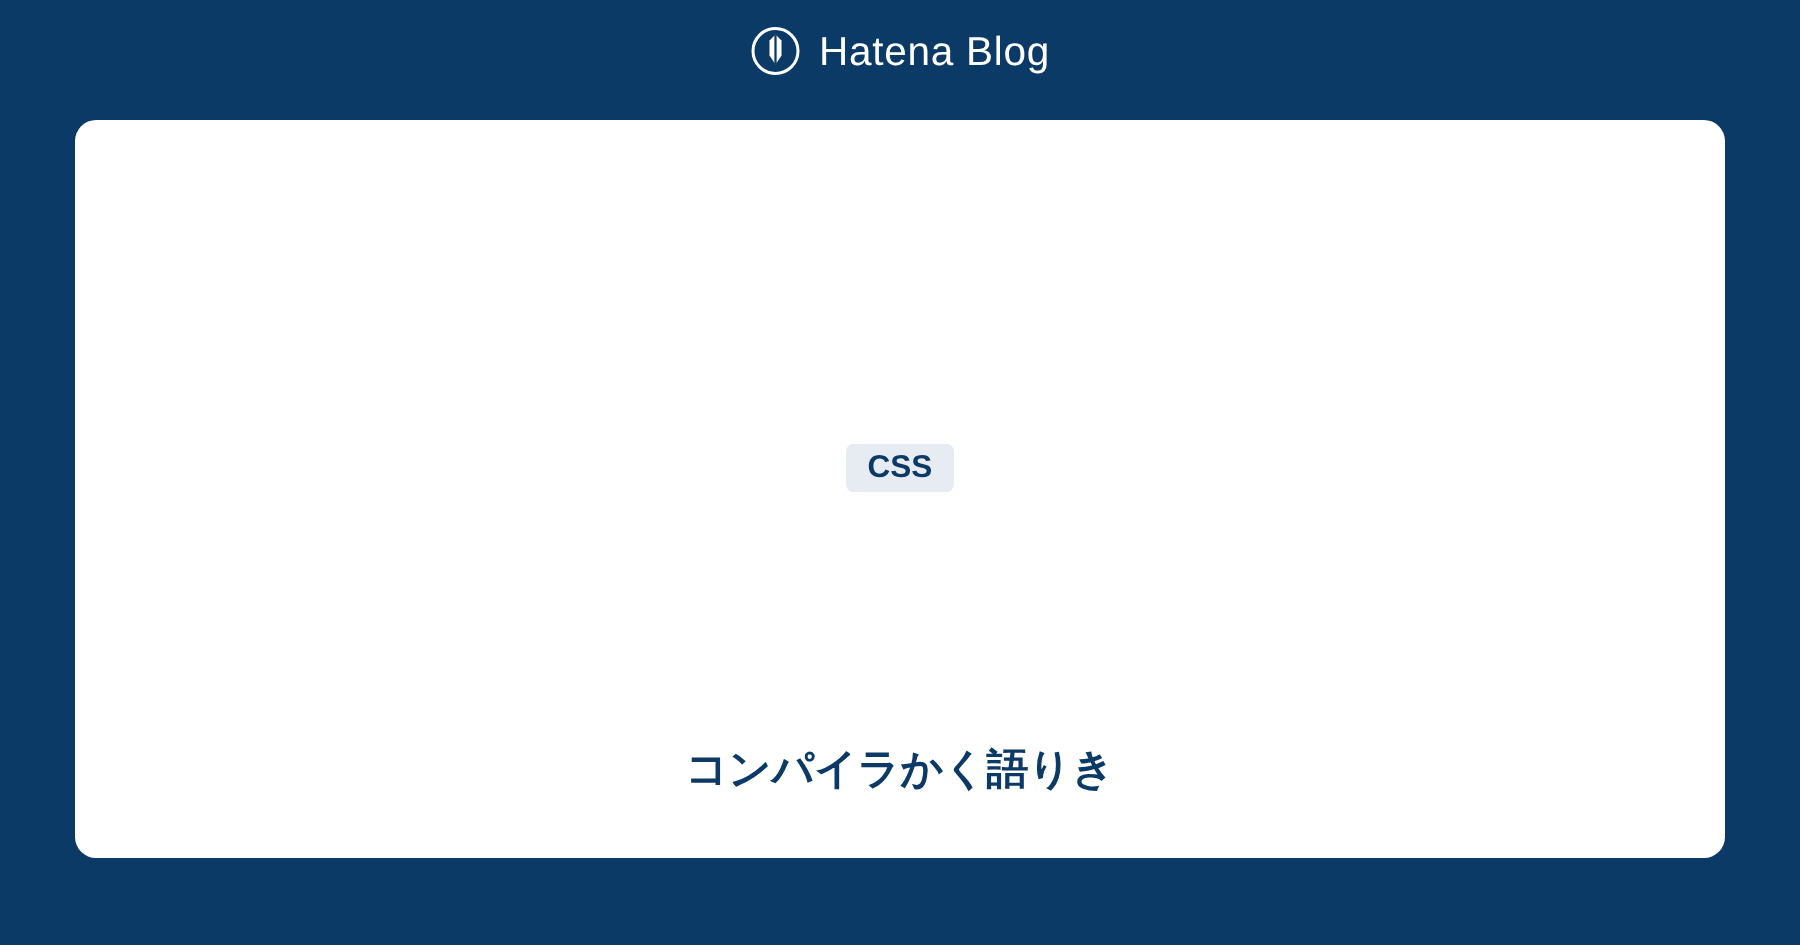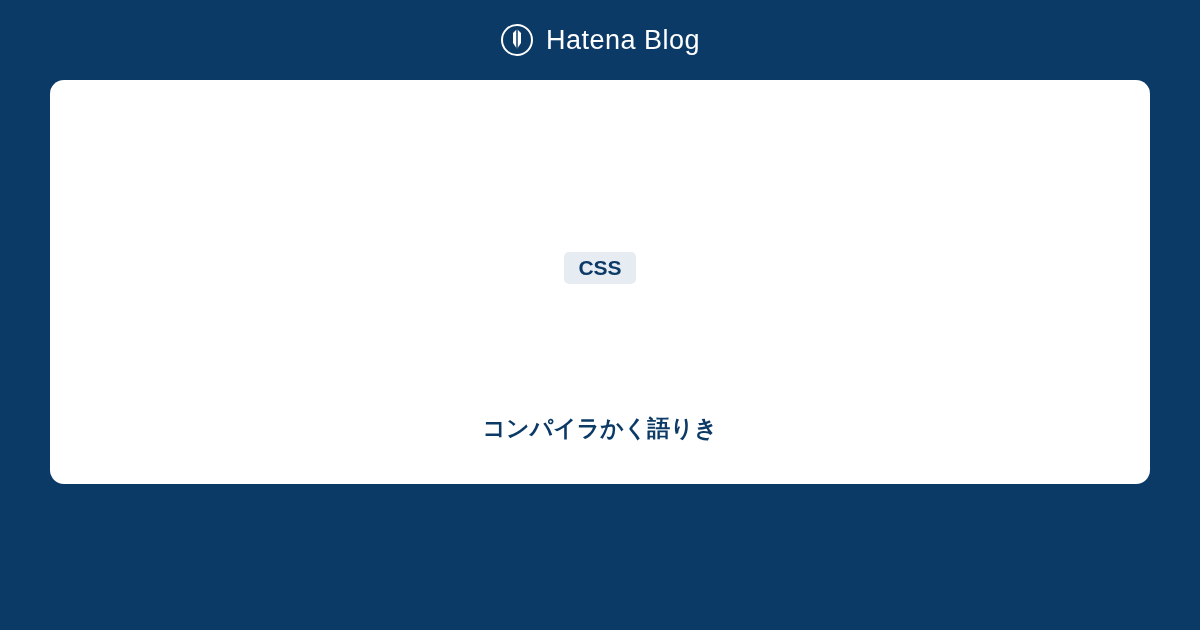--- a/index.html
+++ b/index.html
@@ -14,21 +14,21 @@
       font-family: -apple-system, BlinkMacSystemFont, "Segoe UI", "Hiragino Sans", "Hiragino Kaku Gothic ProN", Meiryo, sans-serif;
       display: flex;
       flex-direction: column;
       align-items: center;
     }
     .header {
       display: flex;
       align-items: center;
       justify-content: center;
       gap: 12px;
-      height: 80px;
+      height: 68px;
       color: #ffffff;
     }
     .logo-icon {
       width: 34px;
       height: 34px;
       display: flex;
       align-items: center;
       justify-content: center;
     }
     .logo-icon svg {
@@ -37,27 +37,28 @@
     }
     .brand-text {
       font-size: 27px;
       font-weight: 500;
       letter-spacing: 0.5px;
     }
     .card {
       background-color: #ffffff;
       border-radius: 14px;
       width: 1100px;
-      height: 404px;
+      height: 492px;
       display: flex;
       flex-direction: column;
       align-items: center;
       justify-content: center;
       position: relative;
       padding: 40px 60px;
+      margin-top: 12px;
     }
     .tags {
       display: flex;
       gap: 12px;
       margin-bottom: 28px;
     }
     .tag {
       background-color: #e6ecf2;
       color: #0c3a67;
       padding: 4px 14px;
@@ -68,21 +69,21 @@
     .title {
       color: #0c3a67;
       font-size: 47px;
       font-weight: 700;
       text-align: center;
       line-height: 1.45;
       max-width: 900px;
     }
     .subtitle {
       color: #0c3a67;
-      font-size: 23px;
+      font-size: 28px;
       font-weight: 700;
       position: absolute;
       bottom: 40px;
     }
   </style>
 </head>
 <body>
 
 <div class="header">
   <span class="logo-icon">

